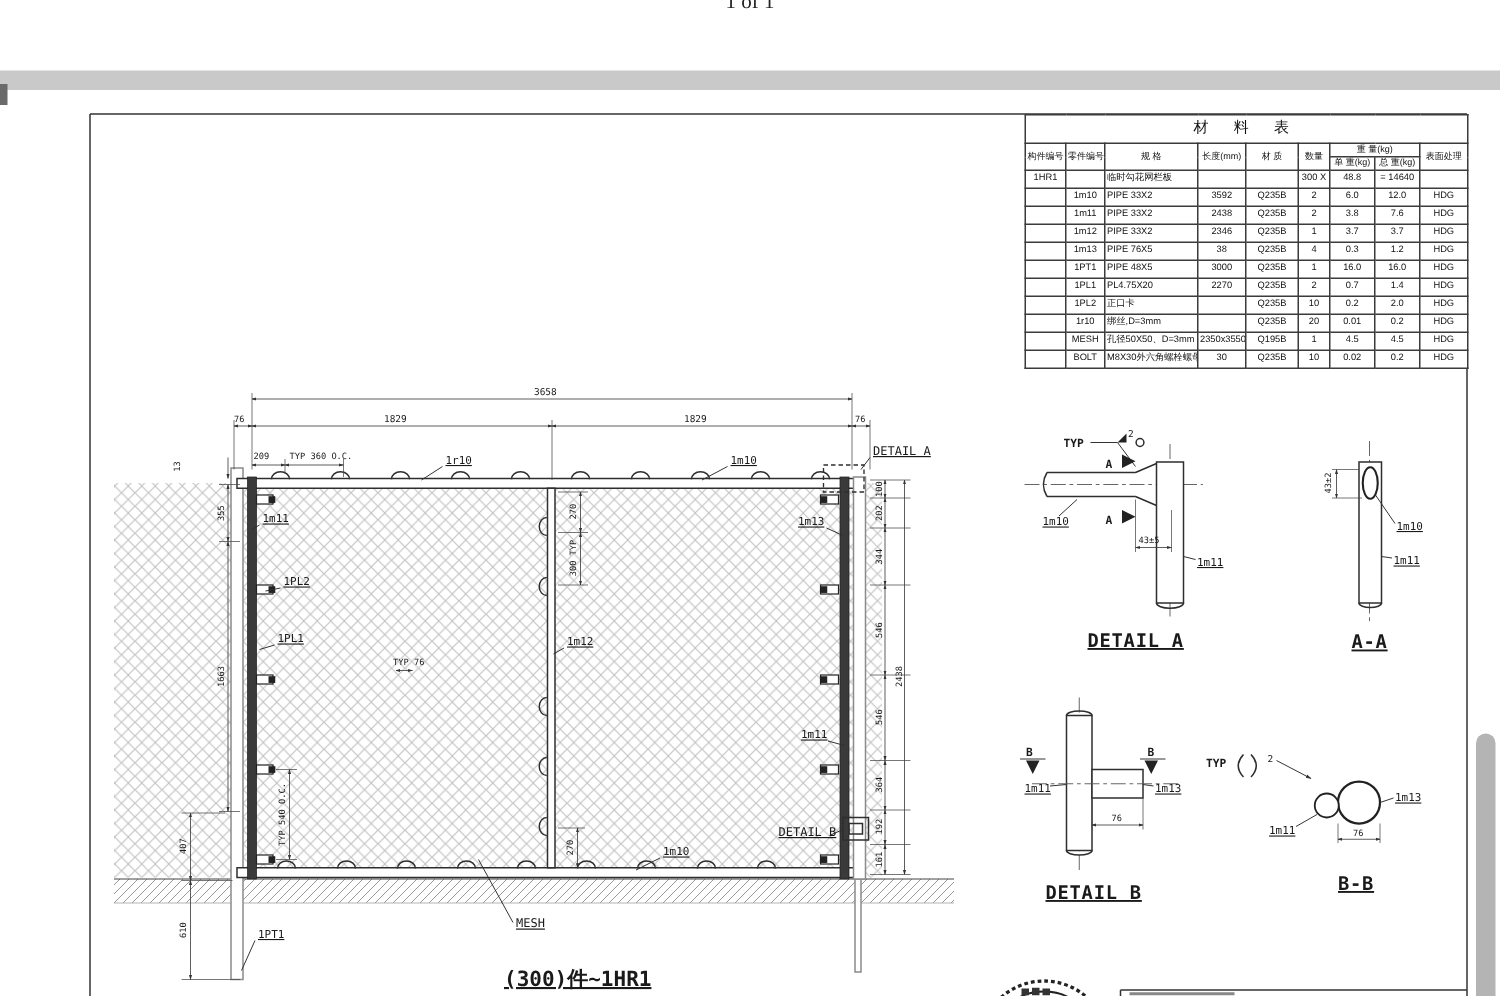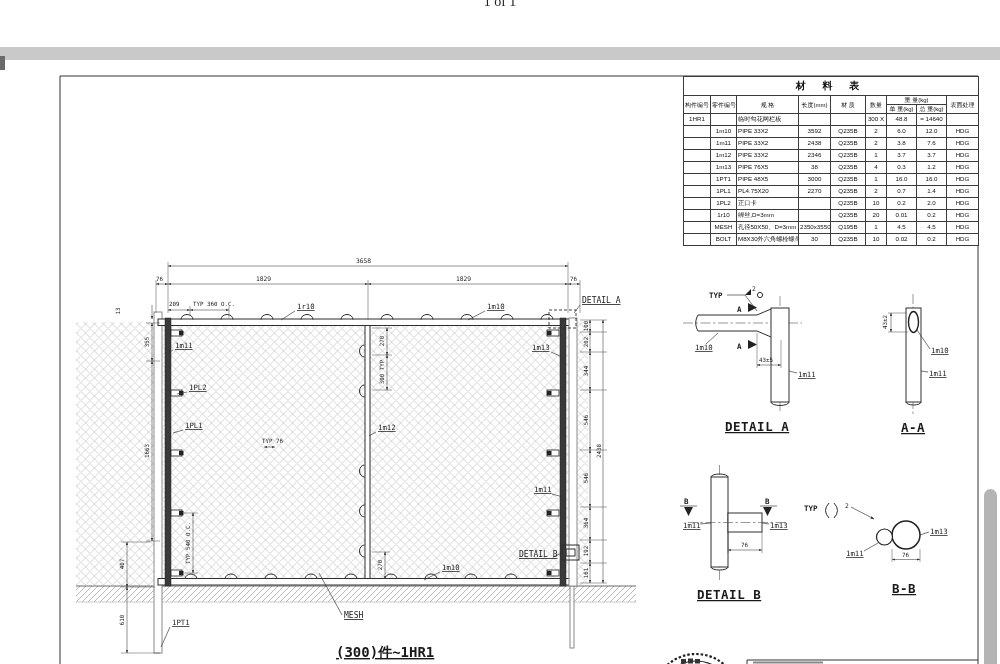--- a/index.html
+++ b/index.html
@@ -26,21 +26,21 @@
   .dk{stroke:#222;stroke-width:.5;fill:#3a3a3a;}
   .gy{stroke:#8a8a8a;stroke-width:1;fill:#fff;}
   .dl{stroke:#3c3c3c;stroke-width:.55;fill:none;}
   .xl{stroke:#4a4a4a;stroke-width:.5;fill:none;}
   .ld{stroke:#2e2e2e;stroke-width:.65;fill:none;}
   
   .matbl{position:absolute;left:683px;top:76px;width:295px;border-collapse:collapse;
          table-layout:fixed;background:#fff;}
   .matbl td{border:1px solid #3b3b3b;font-size:6.2px;line-height:1;text-align:center;
          padding:0 1px;height:11px;overflow:hidden;white-space:nowrap;color:#111;}
-  .matbl .t-title{font-size:10px;height:18px;letter-spacing:7px;font-weight:bold;}
+  .matbl .t-title{font-size:10px;height:18px;letter-spacing:7px;font-weight:normal;}
   .matbl .hd{font-size:6px;height:8px;}
   .matbl .specc{text-align:left;}
 </style>
 </head>
 <body>
 
 <div class="page">
 
   <div class="page-indicator">1 of 1</div>
   <div class="gray-bar"></div>

